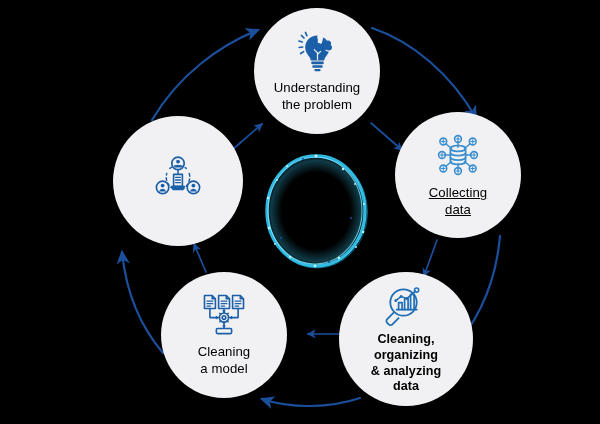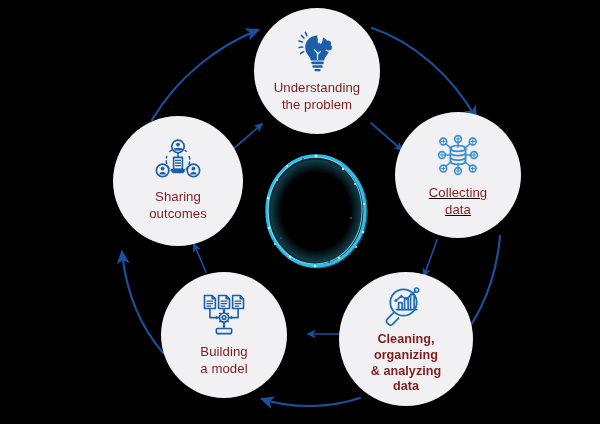--- a/index.html
+++ b/index.html
@@ -32,21 +32,21 @@
     align-items: center;
     justify-content: center;
     box-sizing: border-box;
     text-align: center;
   }
   .node-icon {
     display: block;
     line-height: 0;
   }
   .node-label {
-    color: #7f1d1d;
+    color: #000000;
     font-size: 13.2px;
     line-height: 1.26;
     letter-spacing: 0.05px;
     white-space: pre-line;
     padding: 0 6px;
   }
   
   .n-understanding { left: 254px; top: 8px;   width: 126px; height: 126px; }
   .n-collecting    { left: 395px; top: 112px; width: 126px; height: 126px; text-decoration: underline; }
   .n-cleaning      { left: 339px; top: 272px; width: 134px; height: 134px; font-weight: bold; }
@@ -281,21 +281,21 @@
         <g stroke="#1a5fa8" stroke-width="1.5" stroke-linecap="round">
           <path d="M24 19.6 L24 21.2 M24 30 L24 31.6"></path>
           <path d="M18 25.6 L19.6 25.6 M28.4 25.6 L30 25.6"></path>
           <path d="M19.8 21.4 L20.9 22.5 M27.1 28.7 L28.2 29.8"></path>
           <path d="M28.2 21.4 L27.1 22.5 M20.9 28.7 L19.8 29.8"></path>
         </g>
 
         <rect x="16.4" y="36.5" width="15.2" height="5.1" rx="1" fill="none" stroke="#1a5fa8" stroke-width="1.6"></rect>
       </svg>
     </span>
-    <span class="node-label">Building
+    <span class="node-label">Cleaning
 a model</span>
   </div>
 
   <div class="node n-sharing">
     <span class="node-icon">
       <svg width="48" height="44" viewBox="0 0 48 44">
 
         <g fill="none" stroke="#1a5fa8" stroke-width="1.5" stroke-linecap="round" stroke-dasharray="2.6 2.8">
           <path d="M15.8 12.4 a13.6 13.6 0 0 1 16.4 0"></path>
           <path d="M35.3 17.6 a13.6 13.6 0 0 1 -6.3 15.2"></path>
@@ -331,17 +331,15 @@
         </g>
         <g stroke="#1a5fa8" stroke-width="1.3" stroke-linecap="round">
           <path d="M21.6 21.4 L26.4 21.4"></path>
           <path d="M21.6 24 L26.4 24"></path>
           <path d="M21.6 26.6 L26.4 26.6"></path>
         </g>
         <path d="M17.6 30.4 L30.4 30.4 L28.8 33.6 L19.2 33.6 Z" fill="#1a5fa8" stroke="#1a5fa8" stroke-width="1.3" stroke-linejoin="round"></path>
         <path d="M24 13.8 L24 18.2" fill="none" stroke="#1a5fa8" stroke-width="1.5"></path>
       </svg>
     </span>
-    <span class="node-label">Sharing
-outcomes</span>
   </div>
 
 </div>
 
 </body></html>

